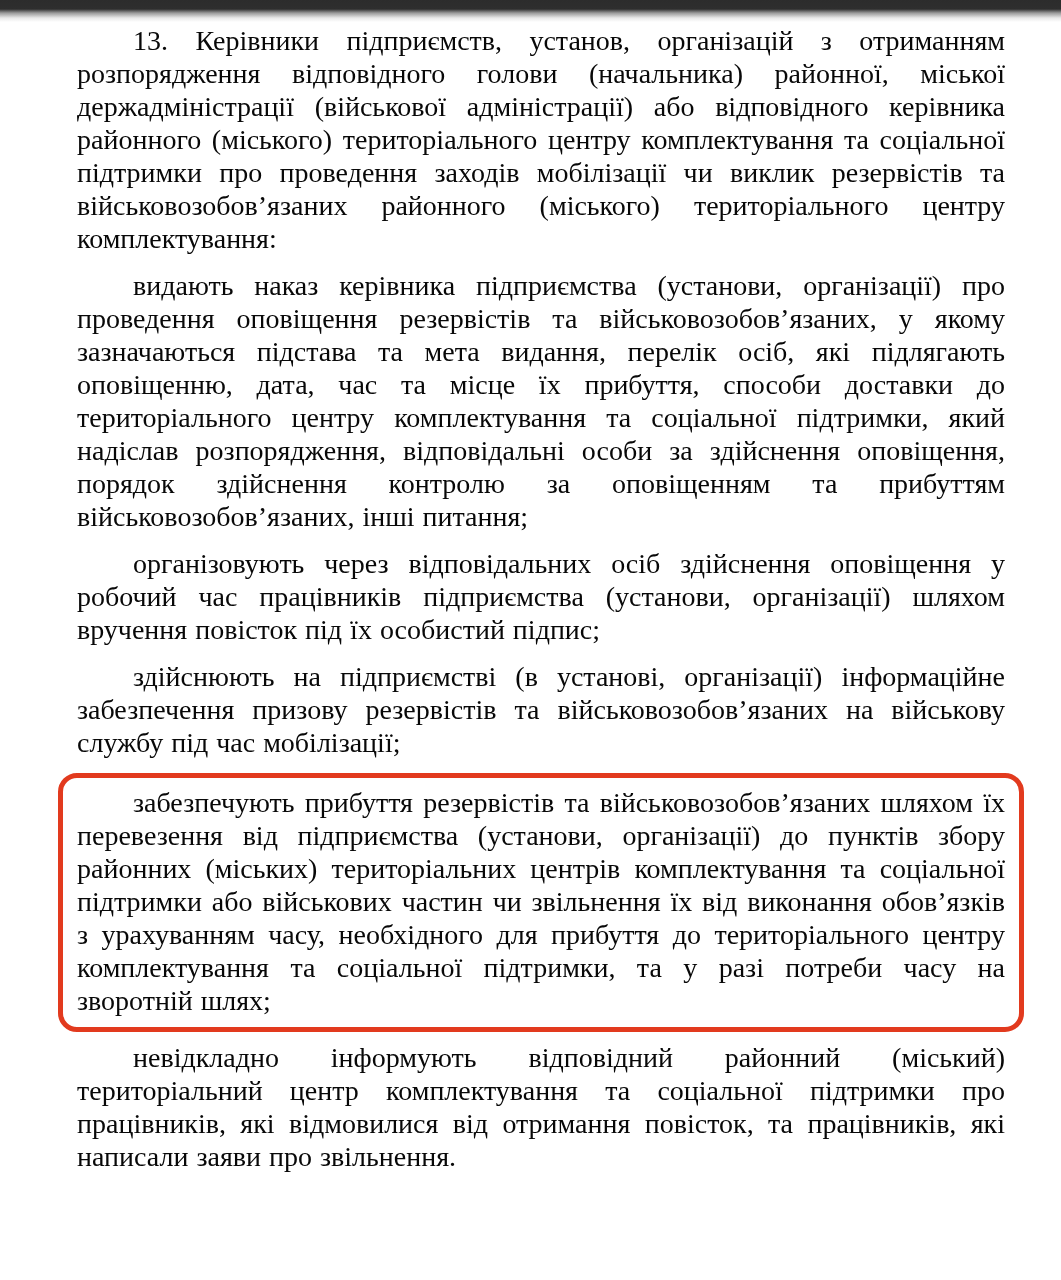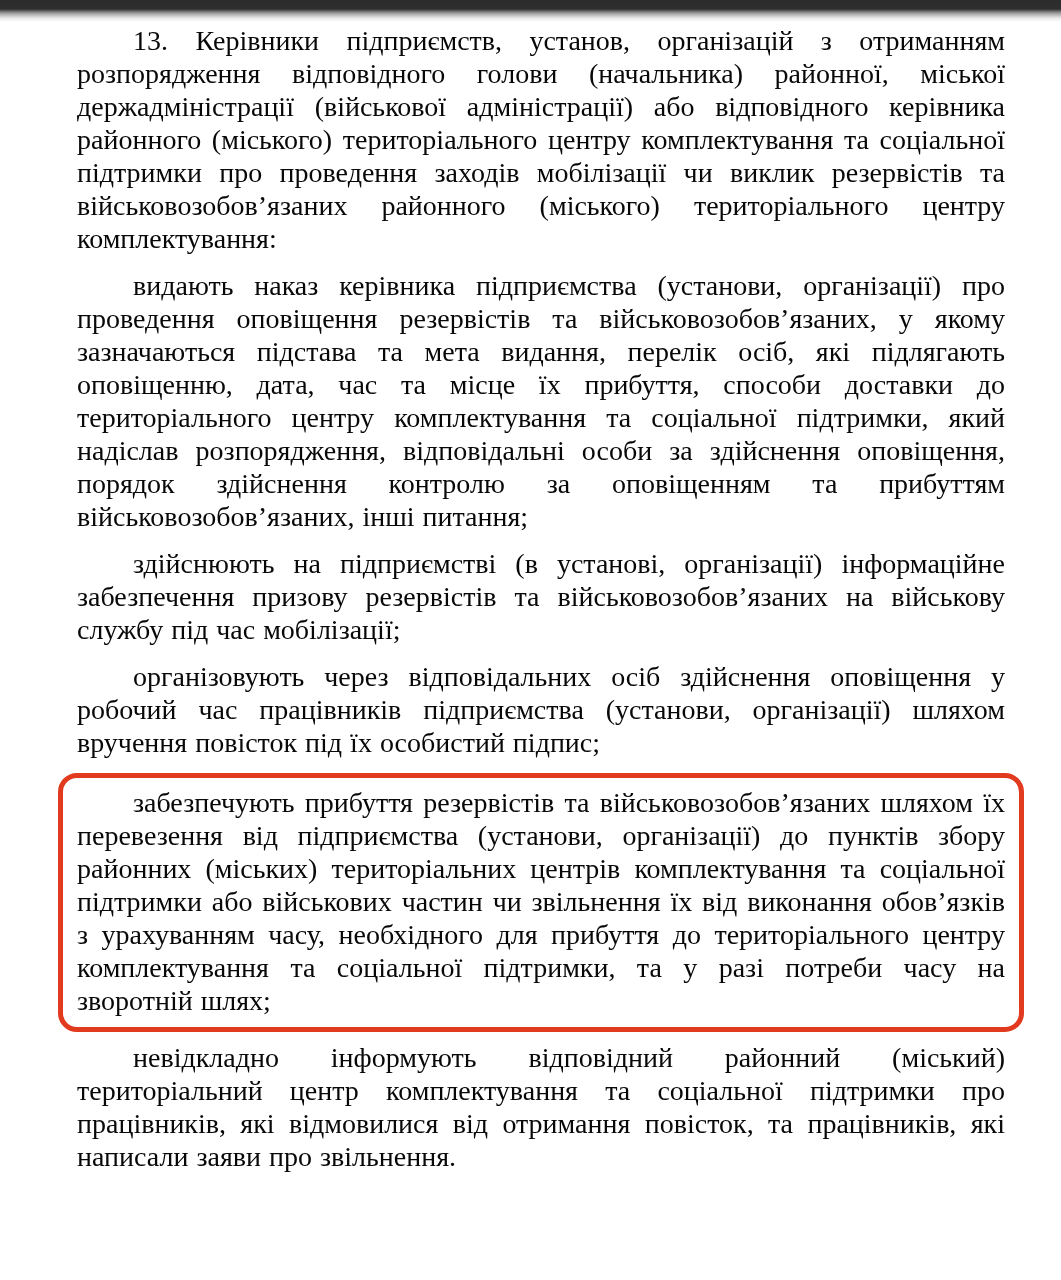--- a/index.html
+++ b/index.html
@@ -50,23 +50,23 @@
 </head>
 <body>
 
 <div class="top-edge"></div>
 
 <div class="doc">
   <p class="para">13. Керівники підприємств, установ, організацій з отриманням розпорядження відповідного голови (начальника) районної, міської держадміністрації (військової адміністрації) або відповідного керівника районного (міського) територіального центру комплектування та соціальної підтримки про проведення заходів мобілізації чи виклик резервістів та військовозобов’язаних районного (міського) територіального центру комплектування:</p>
 
   <p class="para">видають наказ керівника підприємства (установи, організації) про проведення оповіщення резервістів та військовозобов’язаних, у якому зазначаються підстава та мета видання, перелік осіб, які підлягають оповіщенню, дата, час та місце їх прибуття, способи доставки до територіального центру комплектування та соціальної підтримки, який надіслав розпорядження, відповідальні особи за здійснення оповіщення, порядок здійснення контролю за оповіщенням та прибуттям військовозобов’язаних, інші питання;</p>
 
+  <p class="para">організовують через відповідальних осіб здійснення оповіщення у робочий час працівників підприємства (установи, організації) шляхом вручення повісток під їх особистий підпис;</p>
+
   <p class="para">здійснюють на підприємстві (в установі, організації) інформаційне забезпечення призову резервістів та військовозобов’язаних на військову службу під час мобілізації;</p>
-
-  <p class="para">організовують через відповідальних осіб здійснення оповіщення у робочий час працівників підприємства (установи, організації) шляхом вручення повісток під їх особистий підпис;</p>
 
 
   <div class="highlight-box">
     <p class="para">забезпечують прибуття резервістів та військовозобов’язаних шляхом їх перевезення від підприємства (установи, організації) до пунктів збору районних (міських) територіальних центрів комплектування та соціальної підтримки або військових частин чи звільнення їх від виконання обов’язків з урахуванням часу, необхідного для прибуття до територіального центру комплектування та соціальної підтримки, та у разі потреби часу на зворотній шлях;</p>
   </div>
 
   <p class="para">невідкладно інформують відповідний районний (міський) територіальний центр комплектування та соціальної підтримки про працівників, які відмовилися від отримання повісток, та працівників, які написали заяви про звільнення.</p>
 </div>
 
 </body></html>

